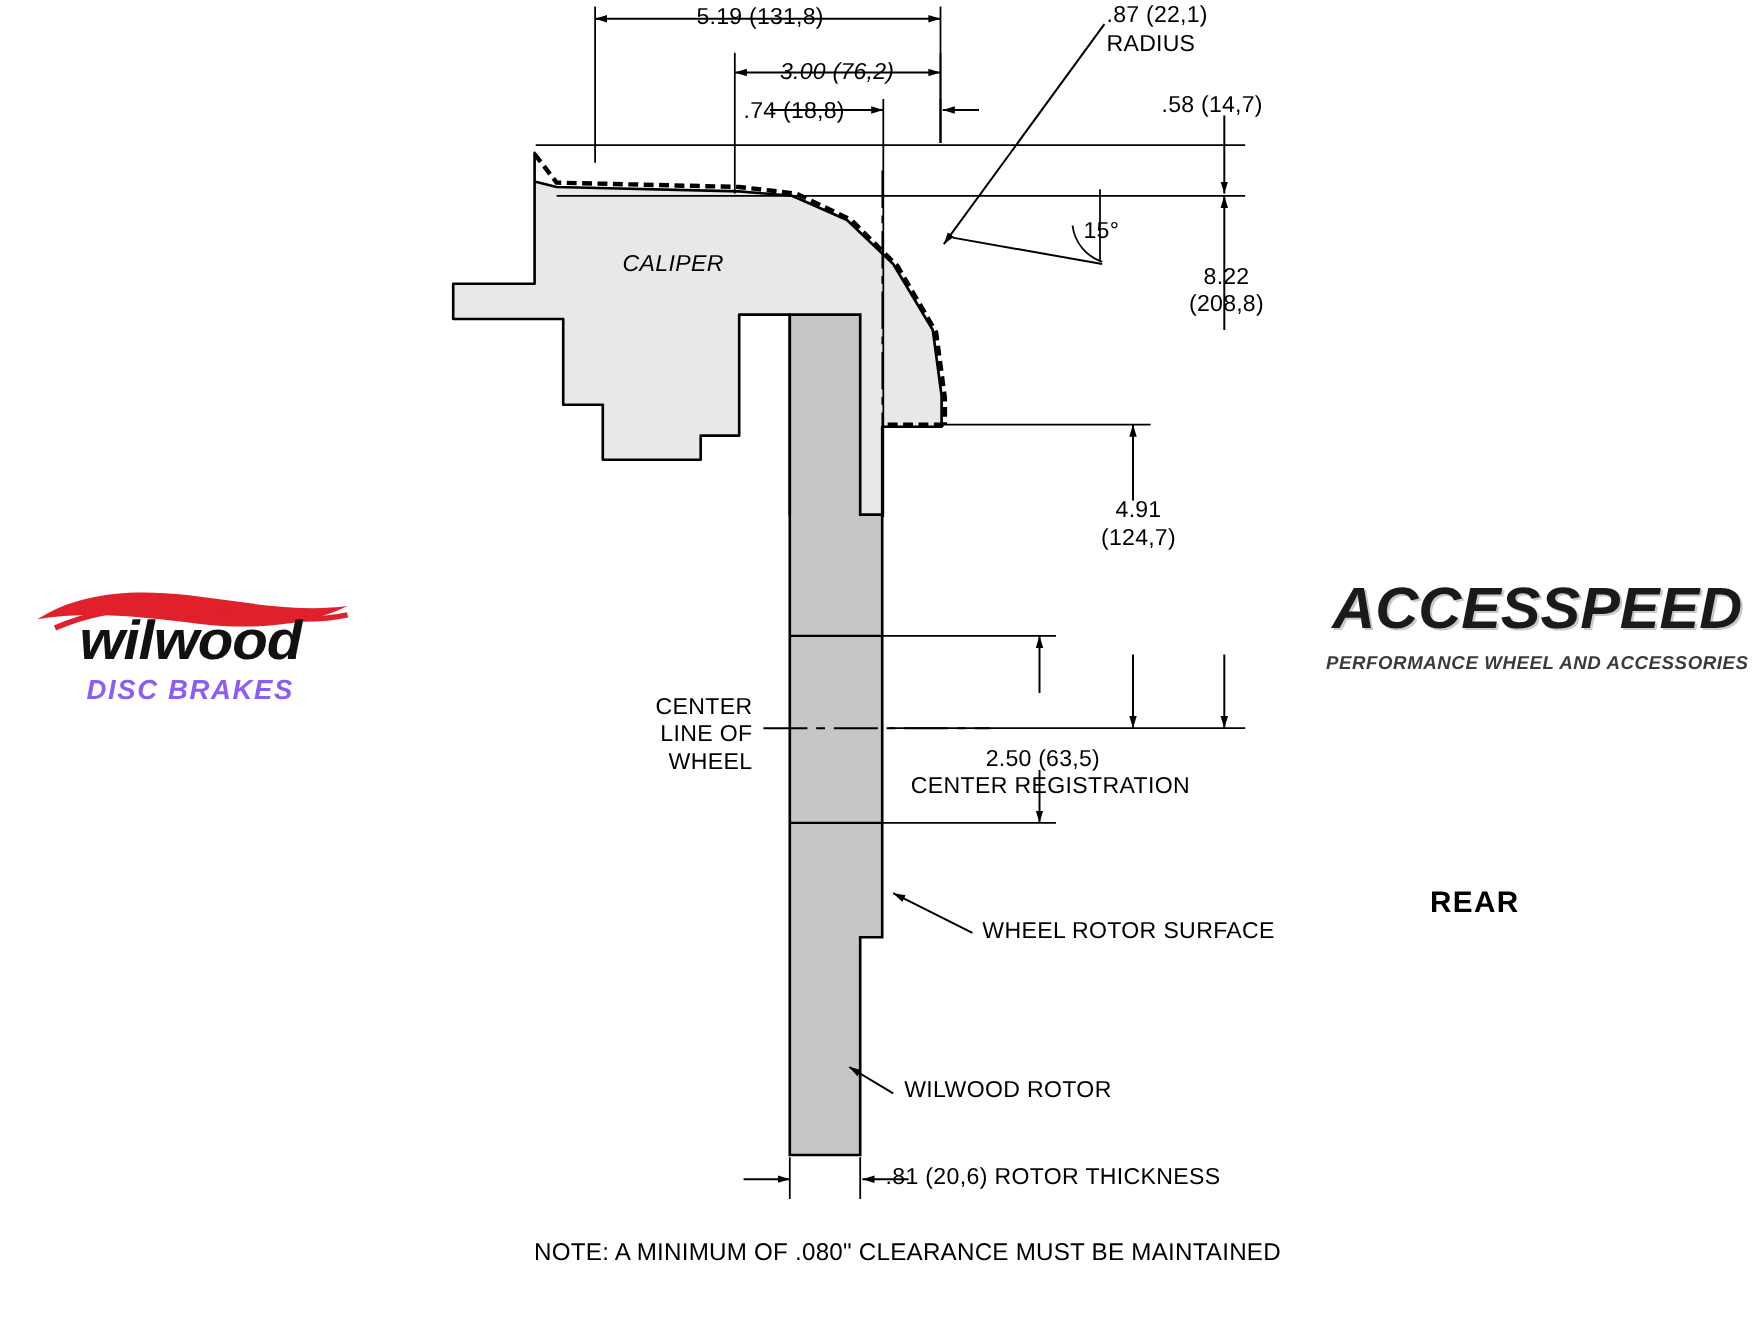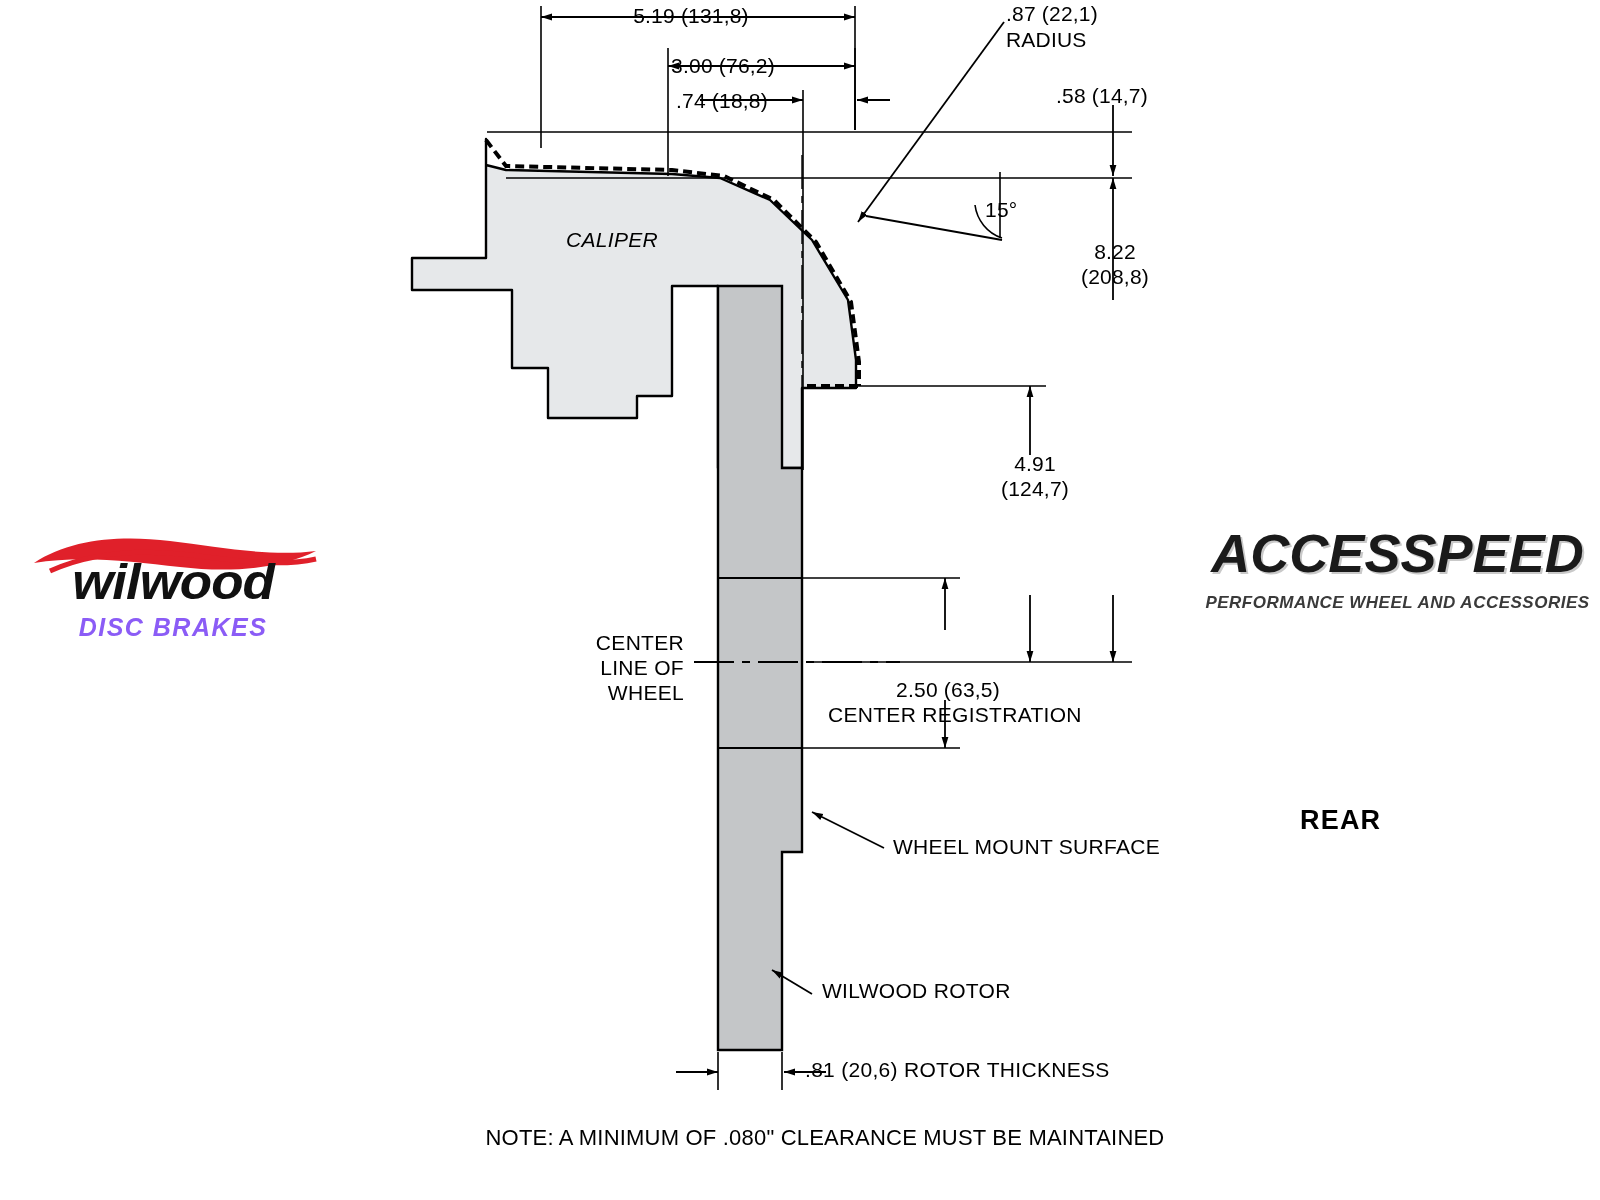--- a/index.html
+++ b/index.html
@@ -267,21 +267,21 @@
       <line x1="718" y1="1052" x2="718" y2="1090" stroke="#000" stroke-width="1.6"></line>
       <line x1="782" y1="1052" x2="782" y2="1090" stroke="#000" stroke-width="1.6"></line>
       <line x1="676" y1="1072" x2="718" y2="1072" stroke="#000" stroke-width="1.8" marker-end="url(#arrL)"></line>
       <line x1="826" y1="1072" x2="784" y2="1072" stroke="#000" stroke-width="1.8" marker-end="url(#arrL)"></line>
     </g>
 
   </svg>
 
   <div class="txt dim center-text" style="left:591px; top:4px; width:200px;">5.19 (131,8)</div>
 
-  <div class="txt dim center-text" style="left:628px; top:54px; width:190px;">3.00 (76,2)</div>
+  <div class="txt dim center-text" style="left:666px; top:54px; width:190px;font-style:italic;">3.00 (76,2)</div>
 
   <div class="txt dim" style="left:676px; top:89px;">.74 (18,8)</div>
 
   <div class="txt dim" style="left:1056px; top:84px;">.58 (14,7)</div>
 
   <div class="txt dim" style="left:1006px; top:2px;">.87 (22,1)</div>
   <div class="txt dim" style="left:1006px; top:28px;">RADIUS</div>
 
   <div class="txt dim" style="left:985px; top:198px;">15°</div>
 
@@ -290,21 +290,21 @@
   <div class="txt dim center-text" style="left:960px; top:452px; width:150px;">4.91<br>(124,7)</div>
 
   <div class="txt dim center-text" style="left:848px; top:678px; width:200px;">2.50 (63,5)</div>
 
   <div class="txt lbl" style="left:828px; top:703px;">CENTER REGISTRATION</div>
 
   <div class="txt lbl" style="left:566px; top:228px;font-style:italic;">CALIPER</div>
 
   <div class="txt lbl right-text" style="left:524px; top:631px; width:160px;">CENTER<br>LINE OF<br>WHEEL</div>
 
-  <div class="txt lbl" style="left:893px; top:835px;">WHEEL MOUNT SURFACE</div>
+  <div class="txt lbl" style="left:893px; top:835px;">WHEEL ROTOR SURFACE</div>
 
   <div class="txt lbl" style="left:822px; top:979px;">WILWOOD ROTOR</div>
 
   <div class="txt lbl" style="left:805px; top:1058px;">.81 (20,6) ROTOR THICKNESS</div>
 
   <div class="txt note" style="left:400px; top:1125px; width:850px;">NOTE: A MINIMUM OF .080" CLEARANCE MUST BE MAINTAINED</div>
 
   <div class="txt rear" style="left:1300px; top:805px;">REAR</div>
 
   <div id="wilwood-logo">

